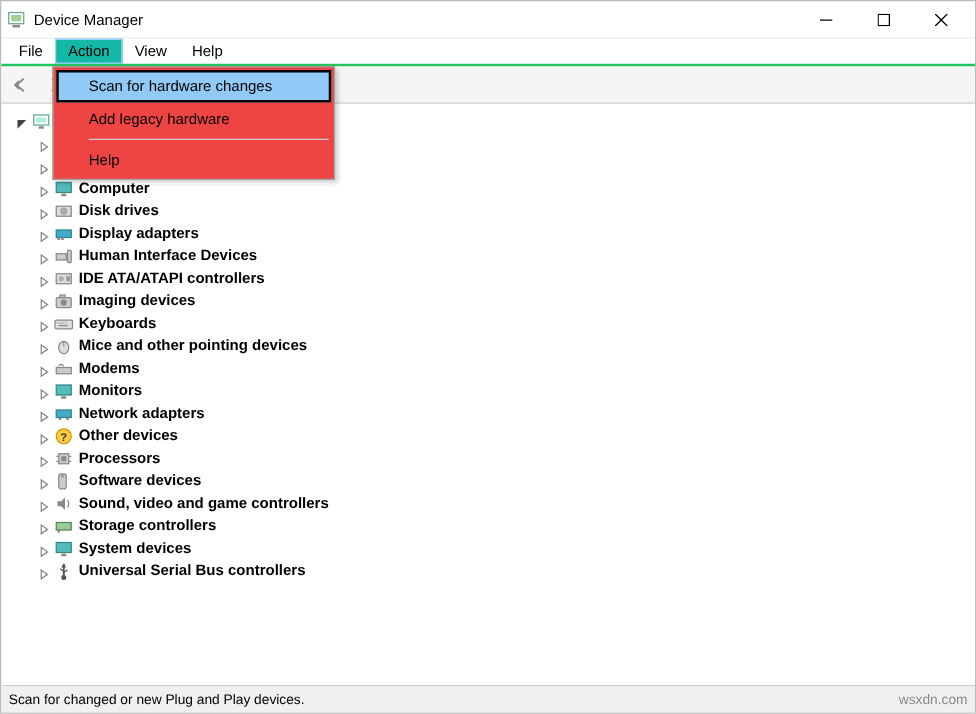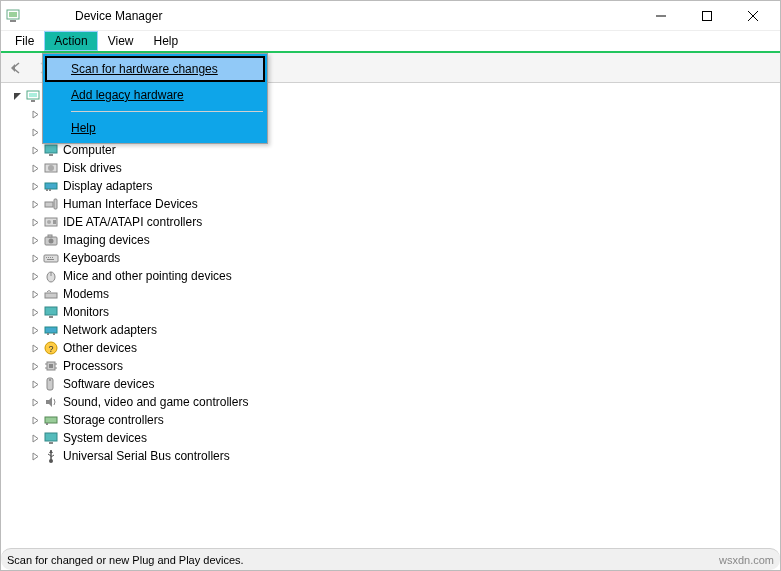--- a/index.html
+++ b/index.html
@@ -14,21 +14,20 @@
     overflow: hidden;
     border: 1px solid #bbb;
     position: relative;
   }
   .titlebar {
     height: 30px;
     display: flex;
     align-items: center;
     padding: 0 4px;
     border-bottom: 1px solid #eee;
-    gap: 48px;
   }
   .titlebar .app-icon {
     width: 16px; height: 16px;
     margin-right: 6px;
     display: inline-flex; align-items: center; justify-content: center;
   }
   .titlebar .title { flex: 0 0 auto; font-size: 12px; }
   .titlebar .spacer { flex: 1; }
   .win-controls { display: flex; }
   .win-btn {
@@ -70,23 +69,24 @@
     color: #555;
   }
   .tree {
     padding: 4px 2px;
     font-size: 12px;
     line-height: 18px;
     position: relative;
   }
   .tree-row {
     display: flex;
-    align-items: center;
+    align-items: flex-end;
     height: 18px;
     white-space: nowrap;
+    font-weight: bold;
   }
   .indent0 { padding-left: 8px; }
   .indent1 { padding-left: 26px; }
   .expander {
     width: 12px; height: 12px;
     display: inline-flex; align-items: center; justify-content: center;
     margin-right: 2px;
     font-size: 9px;
     color: #555;
   }
@@ -96,26 +96,25 @@
     margin-right: 4px;
     display: inline-flex; align-items: center; justify-content: center;
     flex-shrink: 0;
   }
   .node-label { }
   .dropdown {
     position: absolute;
     left: 41px;
     top: 52px;
     width: 226px;
-    background: #0ea5e9;
+    background: #ef4444;
     border: 1px solid #a0a0a0;
     box-shadow: 2px 2px 4px rgba(0,0,0,0.2);
     z-index: 100;
     padding: 2px;
-    text-decoration: underline;
   }
   .dd-item {
     height: 26px;
     display: flex; align-items: center;
     padding: 0 8px 0 26px;
     font-size: 12px;
   }
   .dd-item.hl {
     background: #91c9f7;
     border: 2px solid #000;
@@ -129,21 +128,20 @@
   }
   .statusbar {
     position: absolute;
     left: 0; right: 0; bottom: 0;
     height: 22px;
     border-top: 1px solid #d0d0d0;
     background: #f0f0f0;
     display: flex;
     align-items: center;
     font-size: 11px;
-    border-radius: 10px;
   }
   .status-left { padding: 0 6px; flex: 1; }
   .status-right { padding: 0 6px; color: #888; }
   svg { display: block; }
 </style>
 </head>
 <body>
 
 <div class="titlebar">
   <span class="app-icon">

